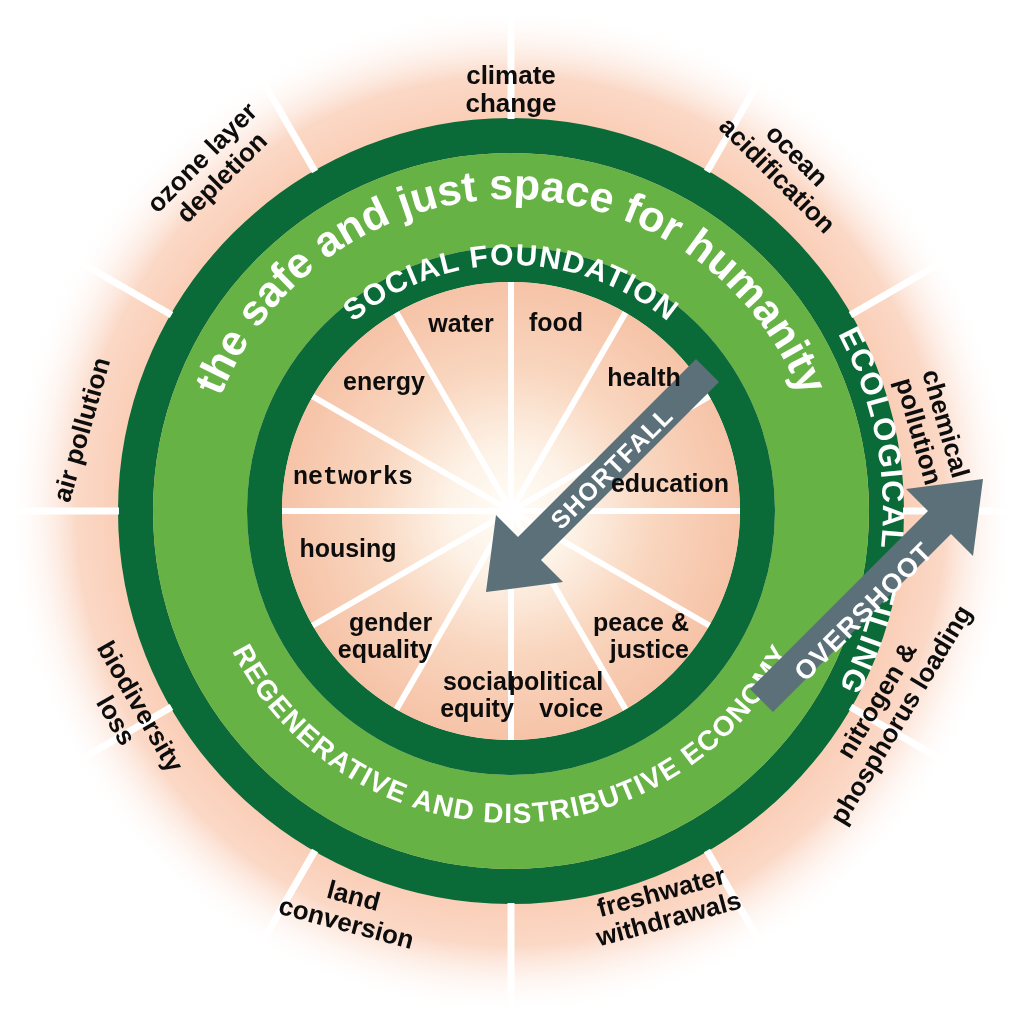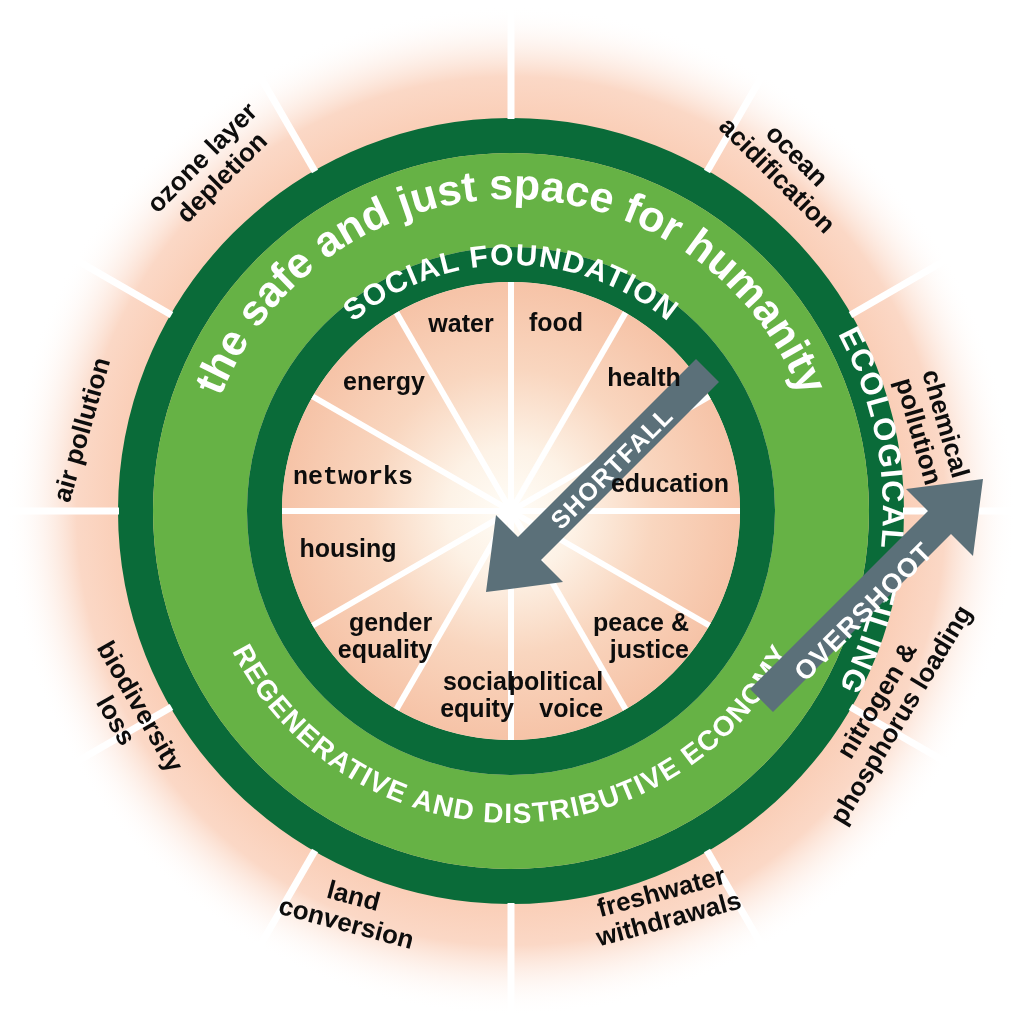--- a/index.html
+++ b/index.html
@@ -140,20 +140,22 @@
 
     <g>
       <path d="M 719,382 L 541,560 L 563,582 L 486,592 L 496,515 L 518,537 L 696,359 Z" fill="#5b7079"></path>
       <path id="pShort" d="M 536,556 L 700,392" fill="none"></path>
       <text class="arrow-text" font-size="25">
         <textPath href="#pShort" startOffset="50%" text-anchor="middle">SHORTFALL</textPath>
       </text>
     </g>
   </svg>
 
+  <div class="outer-label" style="left:511px;top:62px;width:220px;margin-left:-110px;transform:rotate(0deg);">climate
+change</div>
 
   <div class="outer-label" style="left:787px;top:170px;width:230px;margin-left:-115px;margin-top:-32px;transform:rotate(45deg);">ocean
 acidification</div>
 
   <div class="outer-label" style="left:932px;top:432px;width:230px;margin-left:-115px;margin-top:-32px;transform:rotate(74deg);">chemical
 pollution</div>
 
   <div class="outer-label" style="left:889px;top:712px;width:300px;margin-left:-150px;margin-top:-32px;transform:rotate(-59deg);">nitrogen &amp;
 phosphorus loading</div>
 

